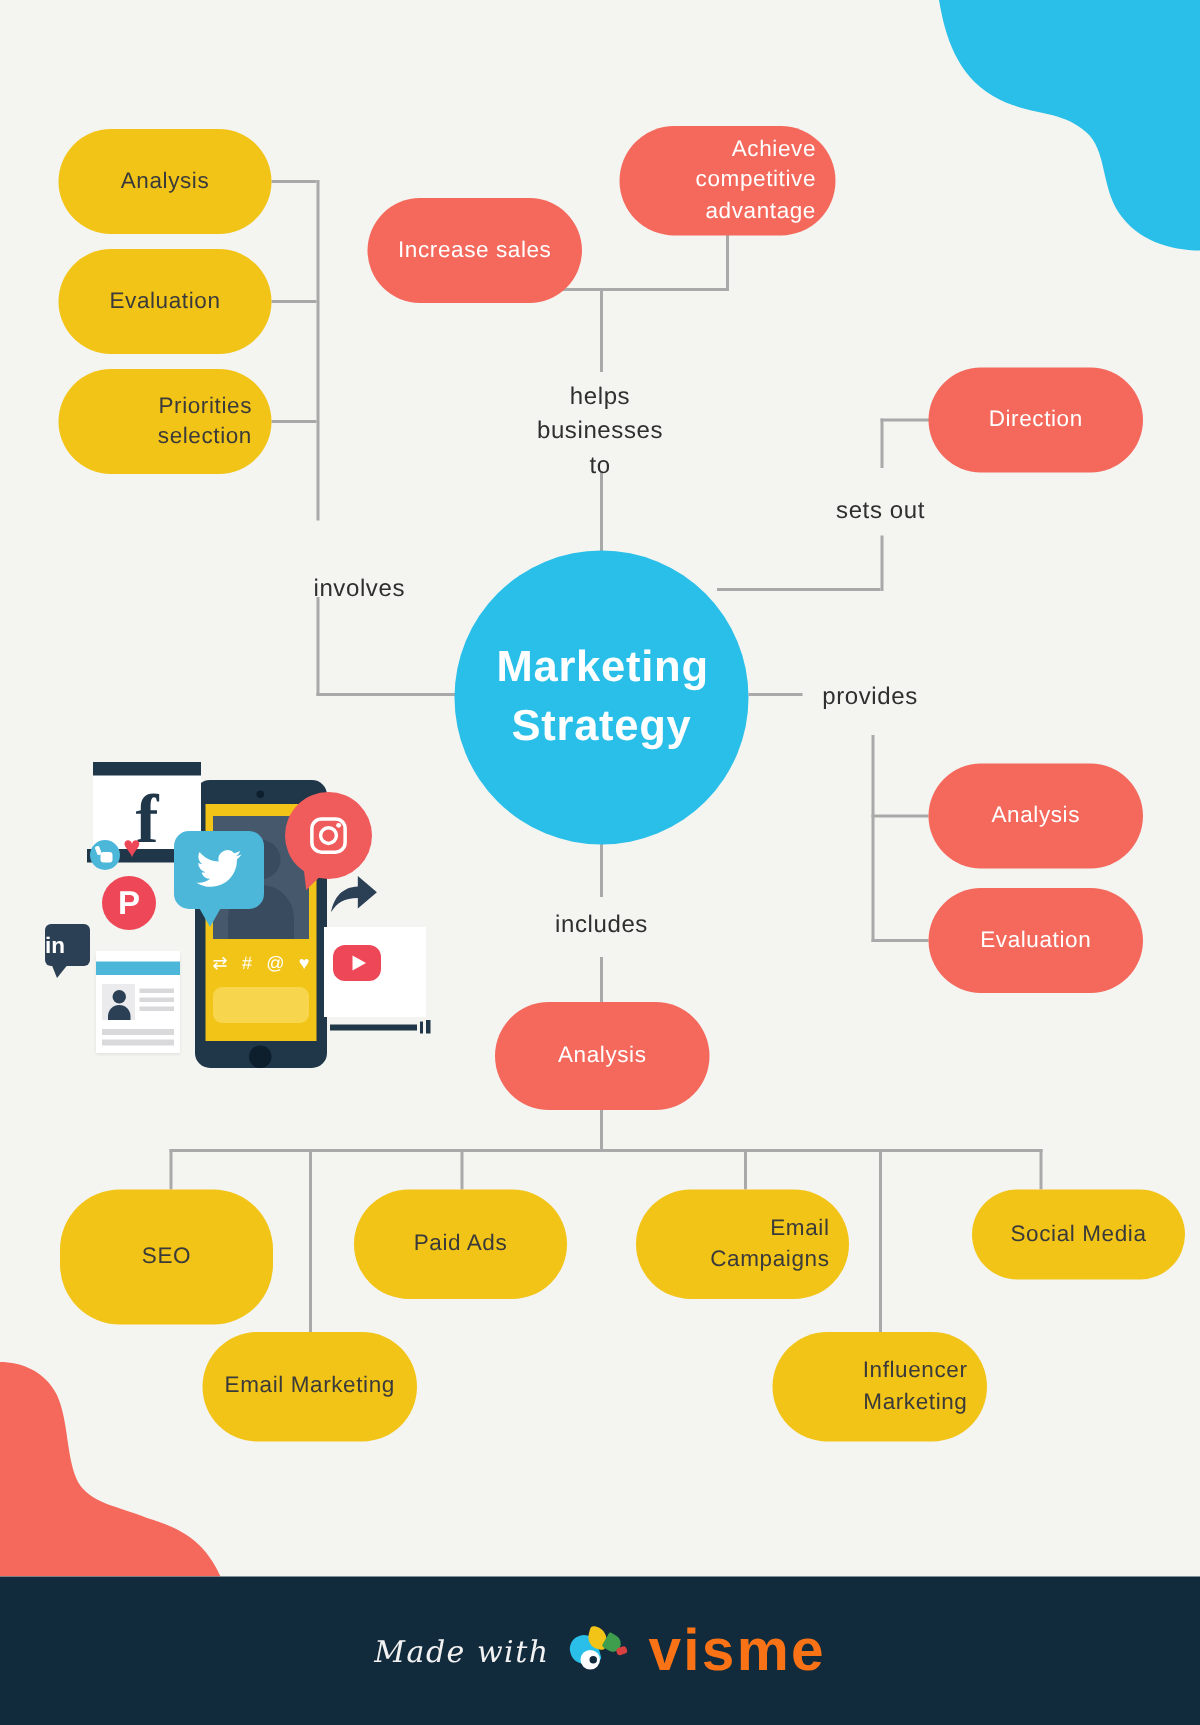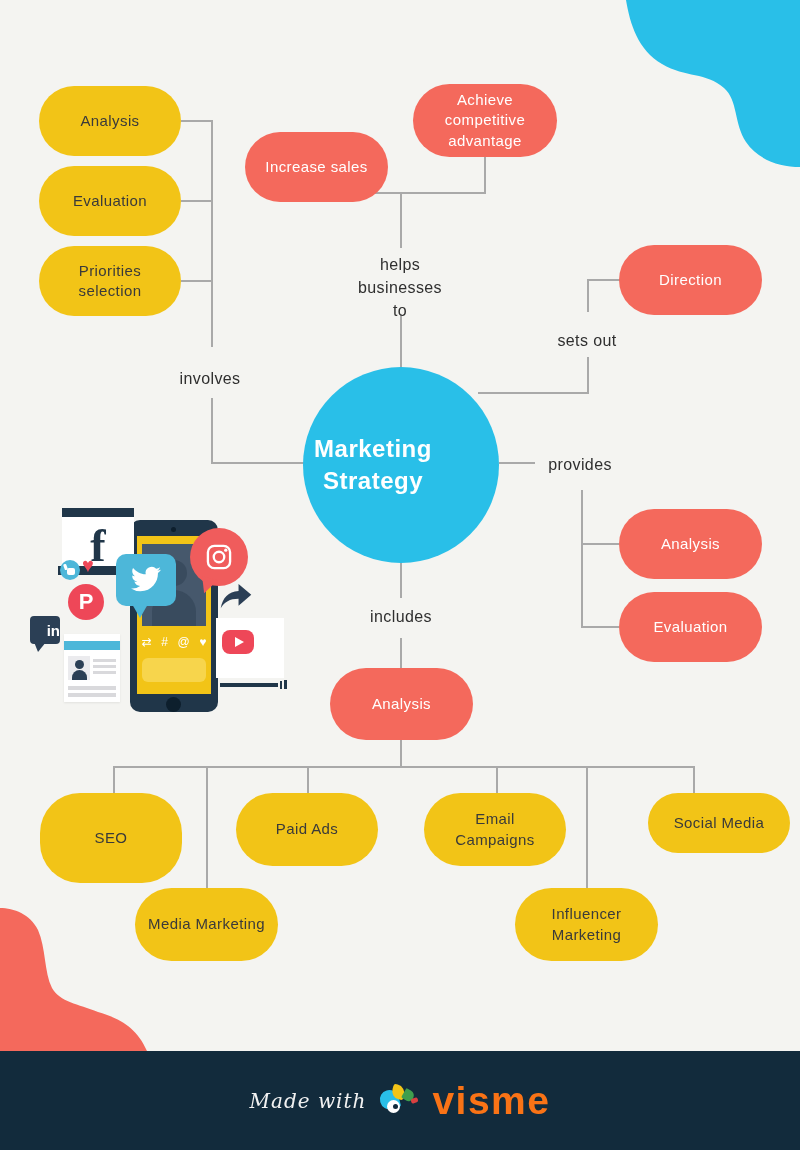--- a/index.html
+++ b/index.html
@@ -5,29 +5,29 @@
   html,body{margin:0;padding:0;}
   body{font-family:"Liberation Sans","DejaVu Sans",sans-serif;}
   #canvas{position:relative;width:800px;height:1150px;background:#F4F4F1;overflow:hidden;}
 
   
   .h-line{position:absolute;height:2px;background:#A9A9A9;}
   .v-line{position:absolute;width:2px;background:#A9A9A9;}
 
   
   .pill{position:absolute;display:flex;align-items:center;justify-content:center;
-        text-align:center;border-radius:40px;font-size:15px;letter-spacing:.4px;
+        text-align:right;border-radius:40px;font-size:15px;letter-spacing:.4px;
         line-height:1.35;padding:0 13px;box-sizing:border-box;}
   .pill.yellow{background:#F2C417;color:#3A3A3A;}
   .pill.salmon{background:#F4695C;color:#FFFFFF;}
 
   
   .center-circle{position:absolute;left:303px;top:367px;width:196px;height:196px;
         border-radius:50%;background:#29BFE8;display:flex;align-items:center;
-        justify-content:flex-start;text-align:center;color:#fff;font-size:24px;
+        justify-content:center;text-align:center;color:#fff;font-size:29px;
         font-weight:600;letter-spacing:.5px;line-height:1.35;}
   .center-circle span{width:140px;}
 
   .edge-label{position:absolute;width:120px;text-align:center;font-size:16px;
         color:#2F2F2F;letter-spacing:.4px;line-height:1.45;}
 
   
   .blob{position:absolute;}
 
   
@@ -71,21 +71,21 @@
   .tw-bubble{left:86px;top:58px;width:60px;height:52px;background:#4DB7D9;border-radius:10px;}
   .tw-tail{left:16px;top:50px;width:0;height:0;border-left:8px solid transparent;border-right:8px solid transparent;border-top:14px solid #4DB7D9;}
   .tw-bird{left:12px;top:10px;}
   .ig-bubble{left:160px;top:32px;width:58px;height:58px;background:#F05C5C;border-radius:50%;}
   .ig-tail{left:10px;top:50px;width:0;height:0;border-left:6px solid transparent;border-right:10px solid transparent;border-top:16px solid #F05C5C;transform:rotate(14deg);}
   .ig-glyph{left:15px;top:15px;}
   .pin-circle{left:38px;top:88px;width:36px;height:36px;background:#EE4758;border-radius:50%;
         display:flex;align-items:center;justify-content:center;color:#fff;font-size:22px;font-weight:700;}
   .pin-circle span{position:static;}
   .li-badge{left:0;top:120px;width:30px;height:28px;background:#2B3F55;border-radius:4px;
-        display:flex;align-items:center;justify-content:flex-end;color:#fff;font-size:15px;font-weight:700;}
+        display:flex;align-items:center;justify-content:flex-start;color:#fff;font-size:15px;font-weight:700;}
   .li-badge span{position:static;}
   .li-tail{left:4px;top:146px;width:0;height:0;border-left:4px solid transparent;border-right:8px solid transparent;border-top:10px solid #2B3F55;}
   .prof-card{left:34px;top:138px;width:56px;height:68px;background:#fff;box-shadow:0 1px 2px rgba(0,0,0,.08);}
   .prof-bar{left:0;top:7px;width:56px;height:9px;background:#4DB7D9;}
   .prof-ava{left:4px;top:22px;width:22px;height:24px;background:#EBEBEE;overflow:hidden;}
   .prof-head{left:7px;top:4px;width:9px;height:9px;background:#2B3F55;border-radius:50%;}
   .prof-shldr{left:4px;top:14px;width:15px;height:10px;background:#2B3F55;border-radius:8px 8px 0 0;}
   .prof-l1{left:29px;top:25px;width:23px;height:3px;background:#D9D9DC;}
   .prof-l2{left:29px;top:31px;width:23px;height:3px;background:#D9D9DC;}
   .prof-l3{left:29px;top:37px;width:23px;height:3px;background:#D9D9DC;}
@@ -139,21 +139,21 @@
   <div class="v-line" style="left:400px;top:740px;height:28px;"></div>
   <div class="h-line" style="left:113px;top:766px;width:582px;"></div>
   <div class="v-line" style="left:113px;top:766px;height:27px;"></div>
   <div class="v-line" style="left:206px;top:766px;height:122px;"></div>
   <div class="v-line" style="left:307px;top:766px;height:27px;"></div>
   <div class="v-line" style="left:496px;top:766px;height:27px;"></div>
   <div class="v-line" style="left:586px;top:766px;height:122px;"></div>
   <div class="v-line" style="left:693px;top:766px;height:27px;"></div>
 
   <div class="edge-label" style="left:355px;top:253px;width:90px;">helps businesses to</div>
-  <div class="edge-label" style="left:150px;top:367px;">involves</div>
+  <div class="edge-label" style="left:150px;top:381px;text-align:right;">involves</div>
   <div class="edge-label" style="left:527px;top:329px;">sets out</div>
   <div class="edge-label" style="left:520px;top:453px;">provides</div>
   <div class="edge-label" style="left:341px;top:605px;">includes</div>
 
   <div class="pill yellow" style="left:39px;top:86px;width:142px;height:70px;">
       <span>Analysis</span>
     </div>
   <div class="pill yellow" style="left:39px;top:166px;width:142px;height:70px;">
       <span>Evaluation</span>
     </div>
@@ -183,21 +183,21 @@
   </div>
 
   <div class="pill salmon" style="left:330px;top:668px;width:143px;height:72px;">
       <span>Analysis</span>
     </div>
 
   <div class="pill yellow" style="left:40px;top:793px;width:142px;height:90px;">
       <span>SEO</span>
     </div>
   <div class="pill yellow" style="left:135px;top:888px;width:143px;height:73px;">
-      <span>Media Marketing</span>
+      <span>Email Marketing</span>
     </div>
   <div class="pill yellow" style="left:236px;top:793px;width:142px;height:73px;">
       <span>Paid Ads</span>
     </div>
   <div class="pill yellow" style="left:424px;top:793px;width:142px;height:73px;">
       <span>Email Campaigns</span>
     </div>
   <div class="pill yellow" style="left:515px;top:888px;width:143px;height:73px;">
       <span>Influencer Marketing</span>
     </div>

